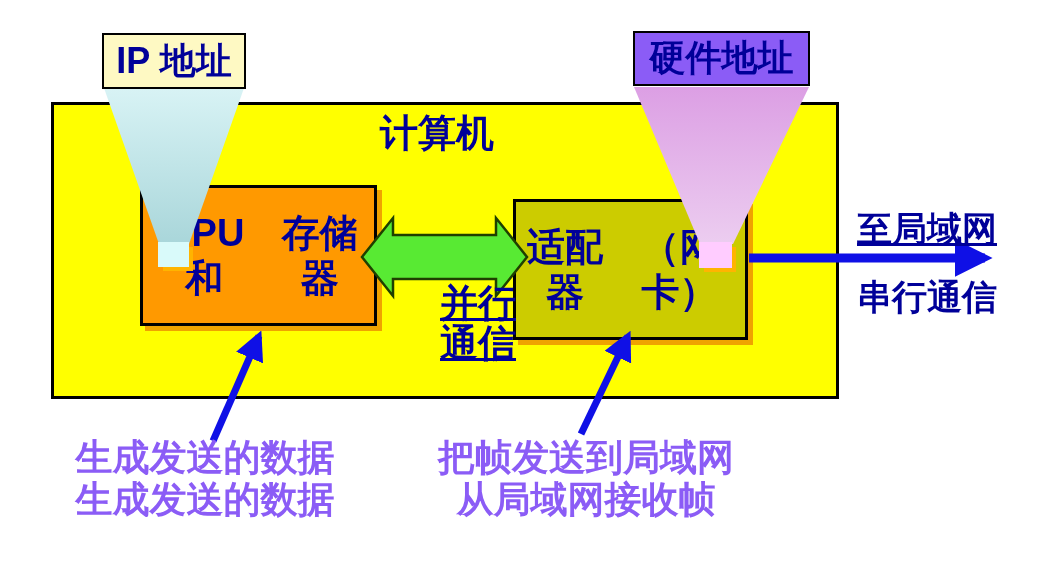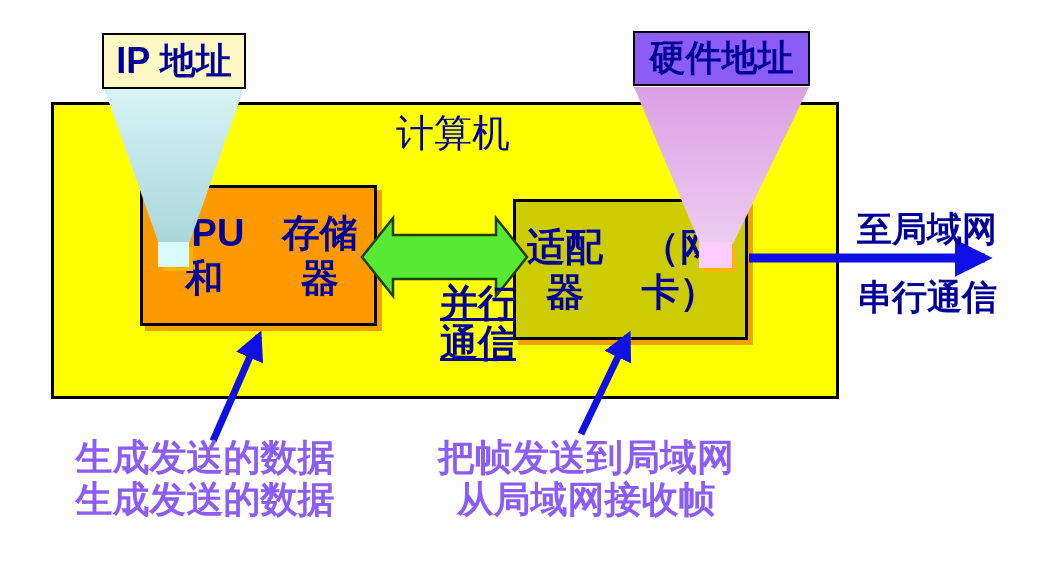--- a/index.html
+++ b/index.html
@@ -7,41 +7,41 @@
     position:relative;width:1053px;height:583px;background:#ffffff;overflow:hidden;
     font-family:"Liberation Sans","DejaVu Sans",sans-serif;
   }
   .abs{position:absolute;}
   
   .computer-box{
     left:51px;top:102px;width:788px;height:297px;
     background:#FFFF00;border:3px solid #000;box-sizing:border-box;z-index:1;
   }
   .computer-title{
-    left:380px;top:108px;width:130px;text-align:right;
-    font-size:38px;font-weight:normal;color:#000099;z-index:2;white-space:nowrap;
+    left:380px;top:108px;width:130px;text-align:left;
+    font-size:38px;font-weight:bold;color:#000099;z-index:2;white-space:nowrap;
   }
   .inner-box{
     box-sizing:border-box;border:3px solid #000;z-index:2;
     display:flex;flex-direction:row;align-items:center;justify-content:center;
     font-size:38px;font-weight:bold;color:#000099;line-height:1.16;text-align:center;
     box-shadow:5px 5px 0 #efa300;
   }
   .cpu-box{left:140px;top:185px;width:237px;height:141px;background:#FF9900;}
   .adapter-box{left:513px;top:185px;width:235px;height:141px;background:#CCCC00;margin-top:14px;}
   .overlay-svg{left:0;top:0;width:1053px;height:583px;z-index:3;pointer-events:none;}
   .parallel-label{
     left:386px;top:283px;width:130px;text-align:right;z-index:4;
     font-size:38px;font-weight:bold;color:#000099;line-height:40px;text-decoration:underline;
   }
   .side-label{
     left:843px;width:168px;text-align:center;z-index:4;white-space:nowrap;
     font-size:35px;font-weight:bold;color:#000099;
   }
-  .to-lan{top:206px;}
+  .to-lan{top:206px;text-decoration:underline;}
   .serial-comm{top:274px;}
   .note{
     top:437px;text-align:center;z-index:4;
     font-size:37px;font-weight:bold;color:#8b5cf6;line-height:42px;white-space:nowrap;
   }
   .cpu-note{left:55px;width:300px;}
   .adapter-note{left:431px;width:310px;}
   .callout{
     box-sizing:border-box;border:2px solid #000;z-index:5;
     display:flex;align-items:center;justify-content:center;

